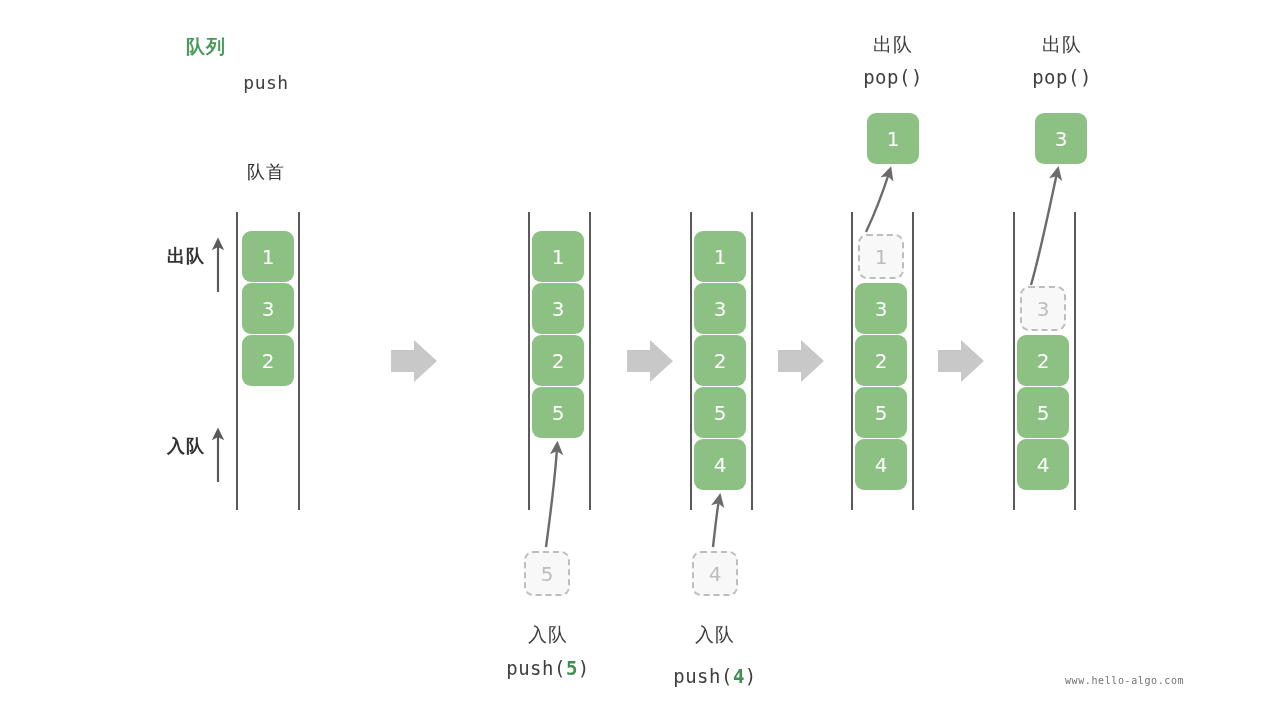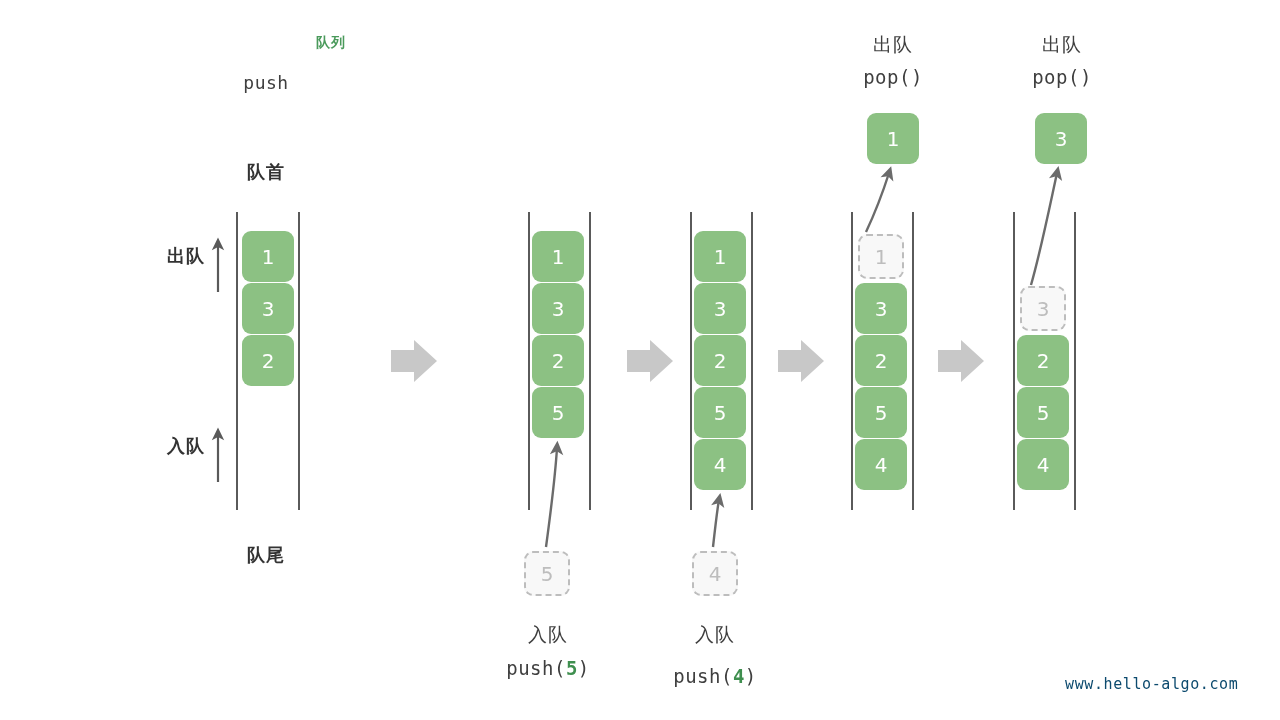--- a/index.html
+++ b/index.html
@@ -19,37 +19,37 @@
     position: absolute;
     left: 0; top: 0;
     width: 1280px;
     height: 720px;
   }
   .abs { position: absolute; }
 
   
   .title-cn {
     font-family: "DejaVu Sans", sans-serif;
-    font-size: 14px;
+    font-size: 19px;
     font-weight: 700;
     color: #4a9a5b;
-    text-align: right;
+    text-align: left;
     letter-spacing: 1px;
   }
   .title-code {
     font-family: "DejaVu Sans Mono", monospace;
     font-size: 18px;
     color: #3f3f3f;
     text-align: center;
     letter-spacing: 0.5px;
   }
   .end-label {
     font-family: "DejaVu Sans", sans-serif;
     font-size: 18px;
-    font-weight: 700;
+    font-weight: 400;
     color: #333333;
     text-align: center;
     letter-spacing: 1px;
   }
   .side-label {
     font-family: "DejaVu Sans", sans-serif;
     font-size: 18px;
     font-weight: 700;
     color: #333333;
     text-align: right;
@@ -66,22 +66,22 @@
     font-family: "DejaVu Sans Mono", monospace;
     font-size: 19px;
     color: #3f3f3f;
     text-align: center;
     letter-spacing: 0.5px;
     white-space: pre;
   }
   .op-code .arg { color: #3f8f4f; font-weight: 700; }
   .watermark {
     font-family: "DejaVu Sans Mono", monospace;
-    font-size: 15px;
-    color: #0c4a6e;
+    font-size: 10px;
+    color: #737373;
     letter-spacing: 0.6px;
   }
 
   
   .cell {
     position: absolute;
     width: 52px;
     height: 51px;
     border-radius: 9px;
     background: #8cc183;
@@ -120,21 +120,20 @@
 </style>
 </head>
 <body>
 
 <div id="canvas">
 
   <div class="abs title-cn" style="left:186px; top:34px; width:160px;">队列</div>
   <div class="abs title-code" style="left:186px; top:72px; width:160px;">push</div>
 
   <div class="abs end-label" style="left:186px; top:160px; width:160px;">队首</div>
-  <div class="abs end-label" style="left:186px; top:543px; width:160px;">队尾</div>
 
   <div class="abs side-label" style="left:130px; top:244px; width:75px;">出队</div>
   <div class="abs side-label" style="left:130px; top:434px; width:75px;">入队</div>
 
   <div class="rail" style="left:236px; top:212px; height:298px;"></div>
   <div class="rail" style="left:298px; top:212px; height:298px;"></div>
 
   <div class="cell" style="left:242px; top:231px;">1</div>
   <div class="cell" style="left:242px; top:283px;">3</div>
   <div class="cell" style="left:242px; top:335px;">2</div>

